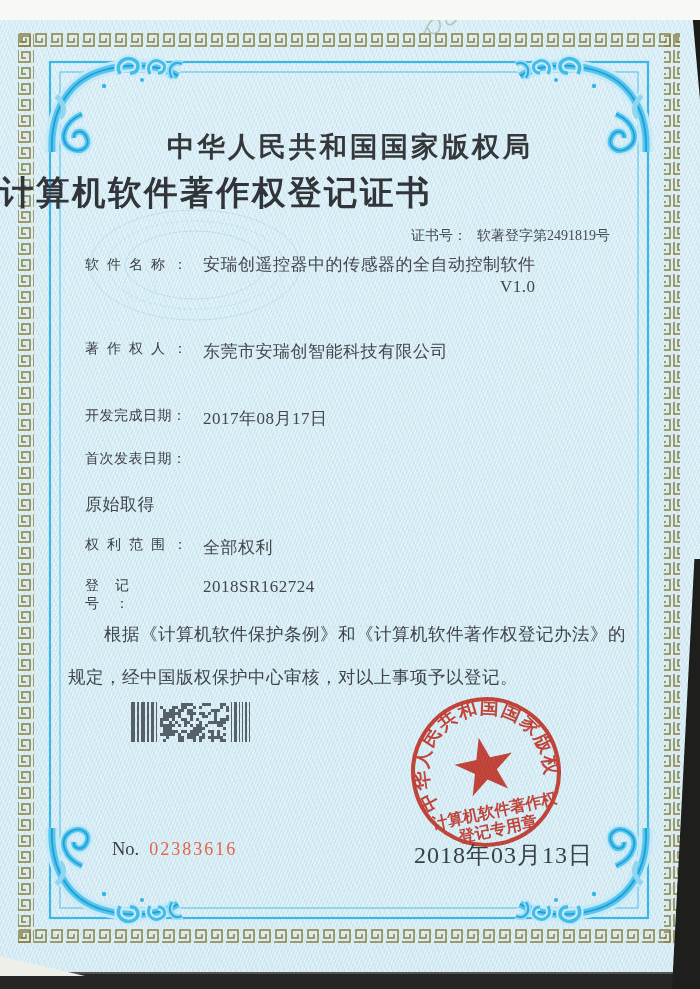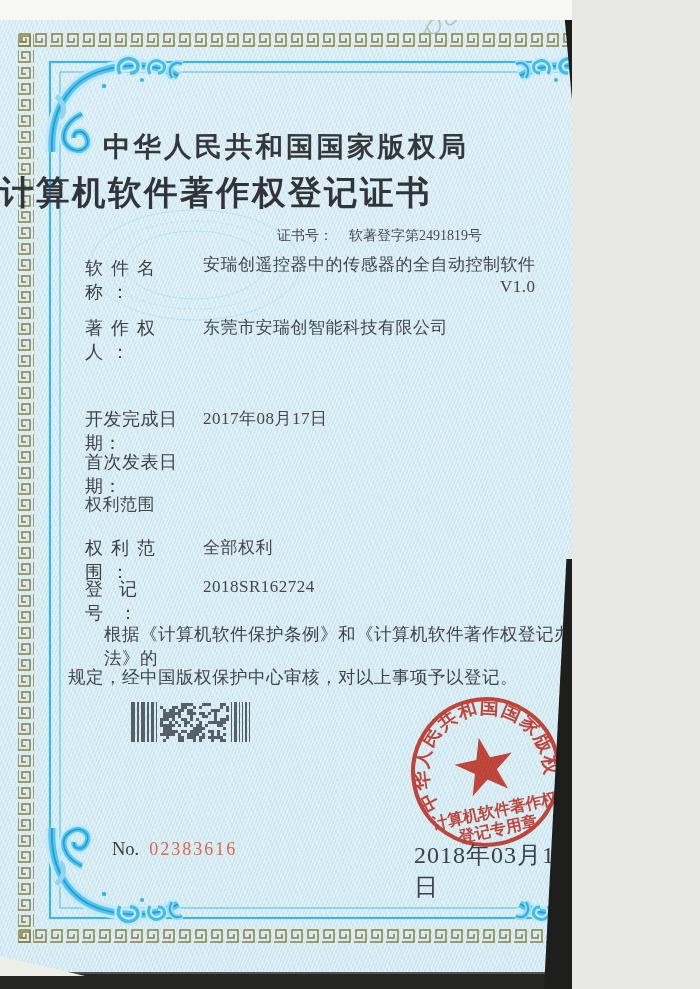--- a/index.html
+++ b/index.html
@@ -1,31 +1,31 @@
 <!DOCTYPE html>
 <html><head>
 <meta charset="utf-8">
 <style>
   html,body{margin:0;padding:0;background:#e8e8e4;}
-  .page{position:relative;width:572px;height:989px;overflow:hidden;
+  .page{position:relative;width:700px;height:989px;overflow:hidden;
         font-family:"Liberation Serif","DejaVu Serif",serif;
         background:
           repeating-linear-gradient(112deg, rgba(255,255,255,.45) 0 1px, rgba(255,255,255,0) 1px 3px),
           repeating-linear-gradient(68deg, rgba(60,170,215,.07) 0 2px, rgba(60,170,215,0) 2px 5px),
           linear-gradient(#d8edf5,#d3eaf3);}
   .deco{position:absolute;left:0;top:0;z-index:1;}
   .txt{position:absolute;z-index:2;color:#3c4045;}
   .title{left:0;right:0;top:129px;text-align:center;font-size:27.5px;font-weight:bold;
          letter-spacing:3px;color:#35383b;}
   .subtitle{left:0;right:0;top:171px;text-align:left;font-size:33.5px;font-weight:bold;
          letter-spacing:2.5px;color:#313438;}
   .certno{top:227px;right:90px;font-size:14px;color:#474b50;}
-  .certno .cnum{margin-left:16px;}
+  .certno .cnum{margin-left:10px;}
   .row{left:85px;right:60px;display:flex;align-items:flex-start;}
-  .lab{display:inline-block;width:118px;font-size:18px;color:#3d4146;flex:0 0 118px;}
+  .lab{display:inline-block;width:118px;font-size:14px;color:#3d4146;flex:0 0 118px;}
   .ls-a{letter-spacing:8px;}
   .ls-b{letter-spacing:0.5px;}
   .ls-c{letter-spacing:16px;}
   .val{font-size:17px;letter-spacing:0.5px;color:#43474c;white-space:nowrap;}
   .vline{display:block;line-height:26px;margin-top:-4px;text-align:right;}
   .stmt{font-size:17.5px;letter-spacing:0.5px;color:#3f444a;}
   .serial{left:112px;top:839px;font-size:18.5px;color:#3a3e43;}
   .serial .digits{margin-left:10px;font-size:18px;letter-spacing:2px;color:#e0654a;}
   .issue-date{left:414px;top:839px;font-size:24px;letter-spacing:1px;color:#394049;z-index:4;}
   .seal{position:absolute;left:408px;top:694px;width:156px;height:156px;z-index:3;
@@ -266,33 +266,33 @@
     <span>证书号：</span><span class="cnum">软著登字第2491819号</span>
   </div>
 
   <div class="txt row" style="top:256px">
     <span class="lab ls-a">软件名称：</span>
     <span class="val">
       <span class="vline">安瑞创遥控器中的传感器的全自动控制软件</span>
       <span class="vline">V1.0</span>
     </span>
   </div>
-  <div class="txt row" style="top:316px">
+  <div class="txt row" style="top:340px">
     <span class="lab ls-a">著作权人：</span>
     <span class="val">东莞市安瑞创智能科技有限公司</span>
   </div>
   <div class="txt row" style="top:407px">
     <span class="lab ls-b">开发完成日期：</span>
     <span class="val">2017年08月17日</span>
   </div>
   <div class="txt row" style="top:450px">
     <span class="lab ls-b">首次发表日期：</span>
   </div>
   <div class="txt row" style="top:493px">
-    <span class="val">权利范围</span>
+    <span class="val">原始取得</span>
   </div>
   <div class="txt row" style="top:536px">
     <span class="lab ls-a">权利范围：</span>
     <span class="val">全部权利</span>
   </div>
   <div class="txt row" style="top:577px">
     <span class="lab ls-c">登记号：</span>
     <span class="val">2018SR162724</span>
   </div>
 

